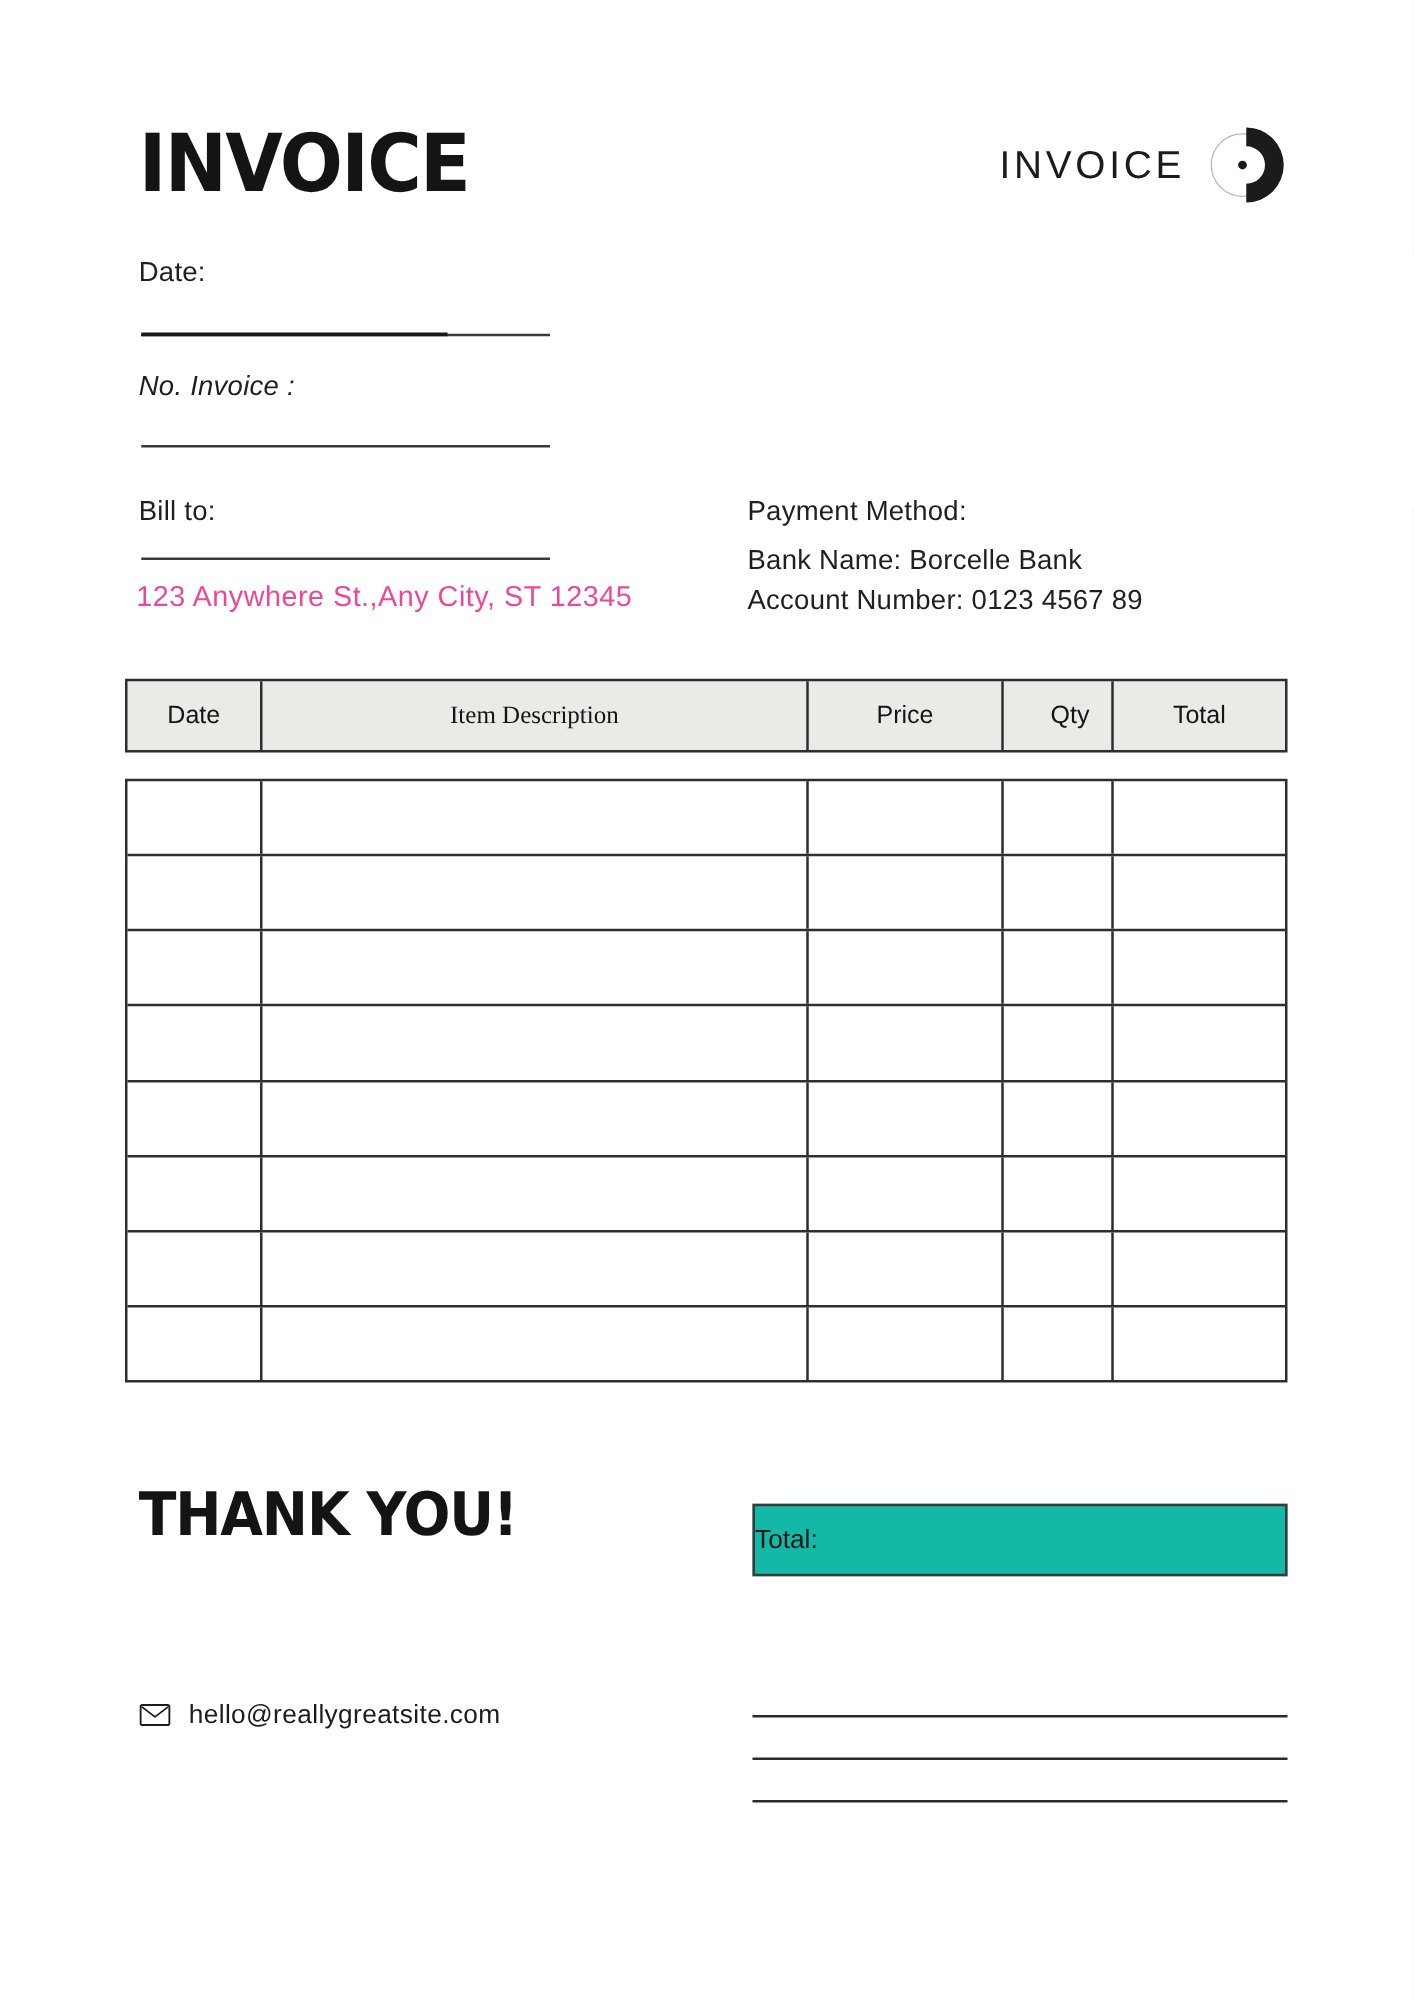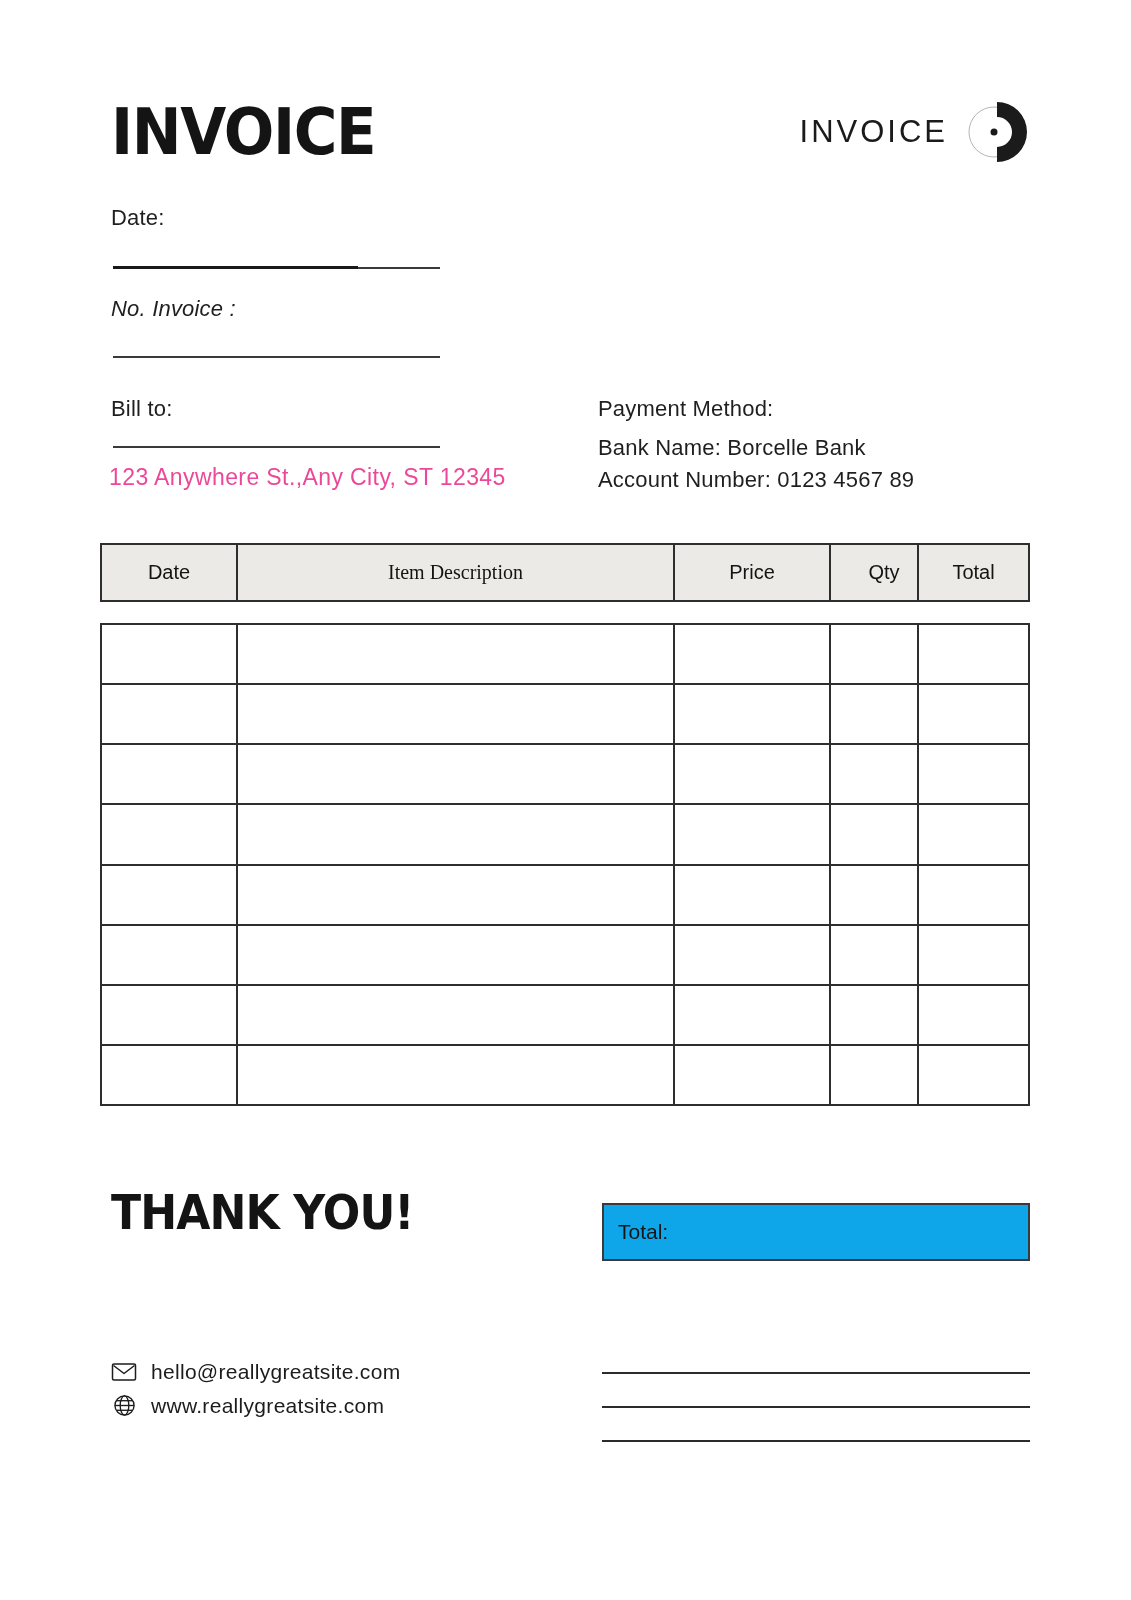--- a/index.html
+++ b/index.html
@@ -49,33 +49,33 @@
   .hcell:last-child{border-right:none;}
   .tbody{
     position:absolute;left:100px;top:623px;width:930px;height:483px;
     box-sizing:border-box;border:2px solid #2e2e2e;background:#ffffff;
     display:flex;flex-direction:column;
   }
   .trow{flex:1;display:flex;border-bottom:2px solid #2e2e2e;}
   .trow:last-child{border-bottom:none;}
   .tcell{box-sizing:border-box;border-right:2px solid #2e2e2e;}
   .tcell:last-child{border-right:none;}
-  .c0{width:136px;} .c1{width:437px;font-family:Liberation Serif, serif;} .c2{width:156px;} .c3{width:68px;margin-left:20px;} .c4{flex:1;}
+  .c0{width:108px;} .c1{width:437px;font-family:Liberation Serif, serif;} .c2{width:156px;} .c3{width:68px;margin-left:20px;} .c4{flex:1;}
   
   .thank-you{
     position:absolute;left:111px;top:1188px;margin:0;
     font-family:"DejaVu Sans", sans-serif;
     font-size:48px;font-weight:bold;letter-spacing:-1px;line-height:1;
     transform:scaleX(.92);transform-origin:left center;
     color:#141414;
   }
   .total-box{
     position:absolute;left:602px;top:1203px;width:428px;height:58px;
-    box-sizing:border-box;background:#0ea5e9;border:2px solid #3a3a3a;
-    display:flex;align-items:center;padding-left:14px;
+    box-sizing:border-box;background:#14b8a6;border:2px solid #3a3a3a;
+    display:flex;align-items:center;
     font-size:21px;color:#161616;
   }
   .contacts{
     position:absolute;left:111px;top:1358px;
     display:flex;flex-direction:column;gap:7px;
   }
   .contact-row{display:flex;align-items:center;gap:14px;height:27px;}
   .contact-row .cicon{width:26px;display:flex;align-items:center;justify-content:center;}
   .contact-row .ctext{font-size:21px;letter-spacing:.3px;color:#1c1c1c;}
   .signature-lines{
@@ -194,32 +194,20 @@
   <div class="contacts">
     <div class="contact-row">
       <span class="cicon">
         <svg width="26" height="20" viewBox="0 0 26 20" fill="none" stroke="#1c1c1c" stroke-width="1.5" stroke-linejoin="round">
           <rect x="1.5" y="2" width="23" height="16" rx="1.5"></rect>
           <path d="M2.5 3.5 L13 11.5 L23.5 3.5"></path>
         </svg>
       </span>
       <span class="ctext">hello@reallygreatsite.com</span>
     </div>
-    <div class="contact-row">
-      <span class="cicon">
-        <svg width="23" height="23" viewBox="0 0 24 24" fill="none" stroke="#1c1c1c" stroke-width="1.4">
-          <circle cx="12" cy="12" r="10"></circle>
-          <ellipse cx="12" cy="12" rx="4.5" ry="10"></ellipse>
-          <line x1="2" y1="12" x2="22" y2="12"></line>
-          <line x1="3.4" y1="7" x2="20.6" y2="7"></line>
-          <line x1="3.4" y1="17" x2="20.6" y2="17"></line>
-        </svg>
-      </span>
-      <span class="ctext">www.reallygreatsite.com</span>
-    </div>
   </div>
 
   <div class="signature-lines">
       <div class="sig-line"></div>
       <div class="sig-line"></div>
       <div class="sig-line"></div>
     </div>
 
 </div>
 

